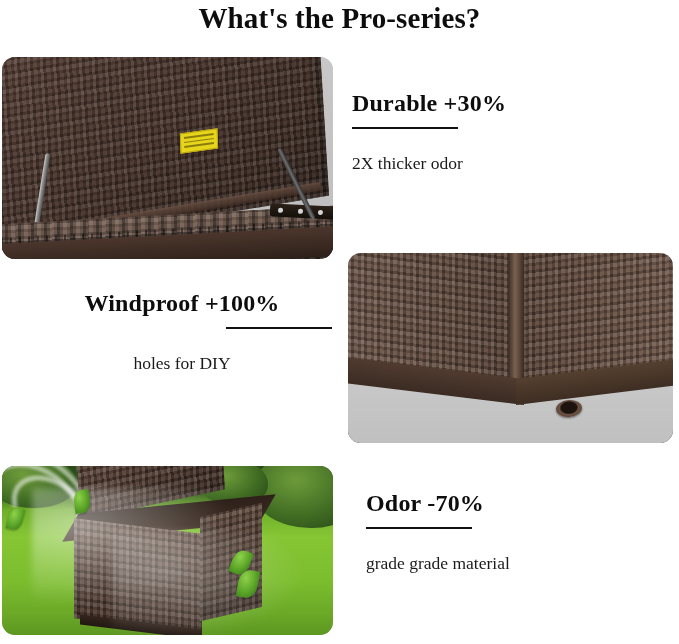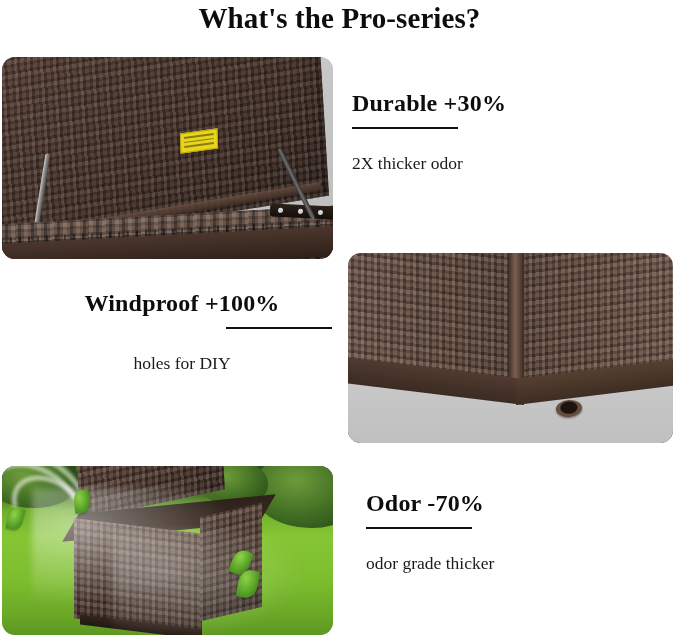--- a/index.html
+++ b/index.html
@@ -416,15 +416,15 @@
   <div class="leaf l1"></div>
   <div class="leaf l2"></div>
   <div class="leaf l3"></div>
   <div class="leaf l4"></div>
 </div>
 
 <div class="feature" id="feat-odor">
   <div class="ttl">Odor -70%</div>
   <div class="rule"></div>
   <div class="desc">
-    <span>odor grade thicker</span>
+    <span>grade grade material</span>
   </div>
 </div>
 
 </body></html>

